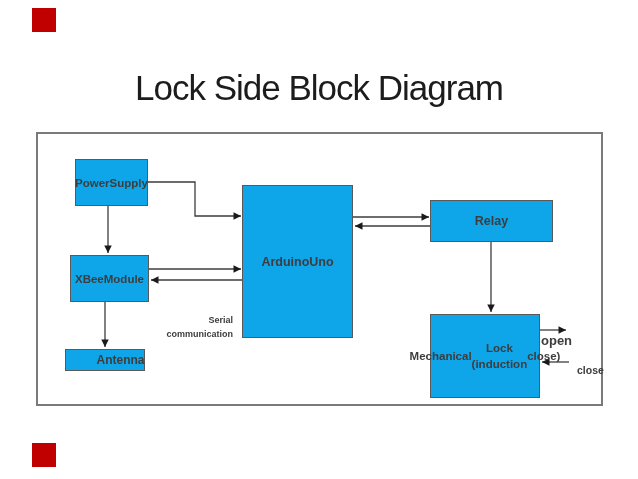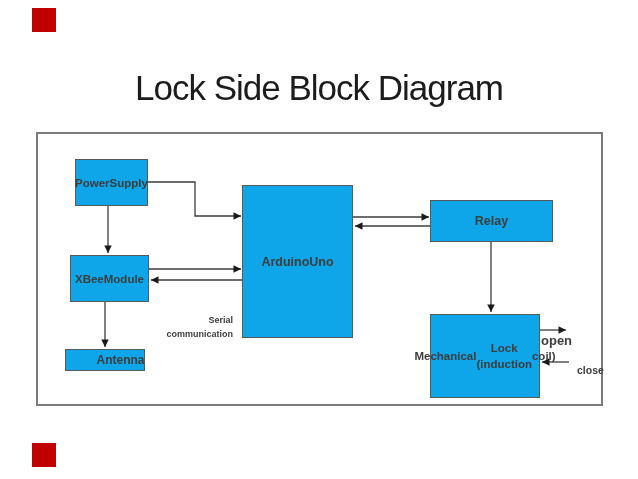--- a/index.html
+++ b/index.html
@@ -93,21 +93,21 @@
   <span>Uno</span>
 </div>
 
 <div class="node node-relay">
   <span>Relay</span>
 </div>
 
 <div class="node node-mech">
   <span>Mechanical</span>
   <span>Lock (induction</span>
-  <span>coil)</span>
+  <span>close)</span>
 </div>
 
 <div class="float-label label-serial">
   <span>Serial</span>
   <span>communication</span>
 </div>
 
 <div class="float-label label-open">open</div>
 <div class="float-label label-close">close</div>
 

